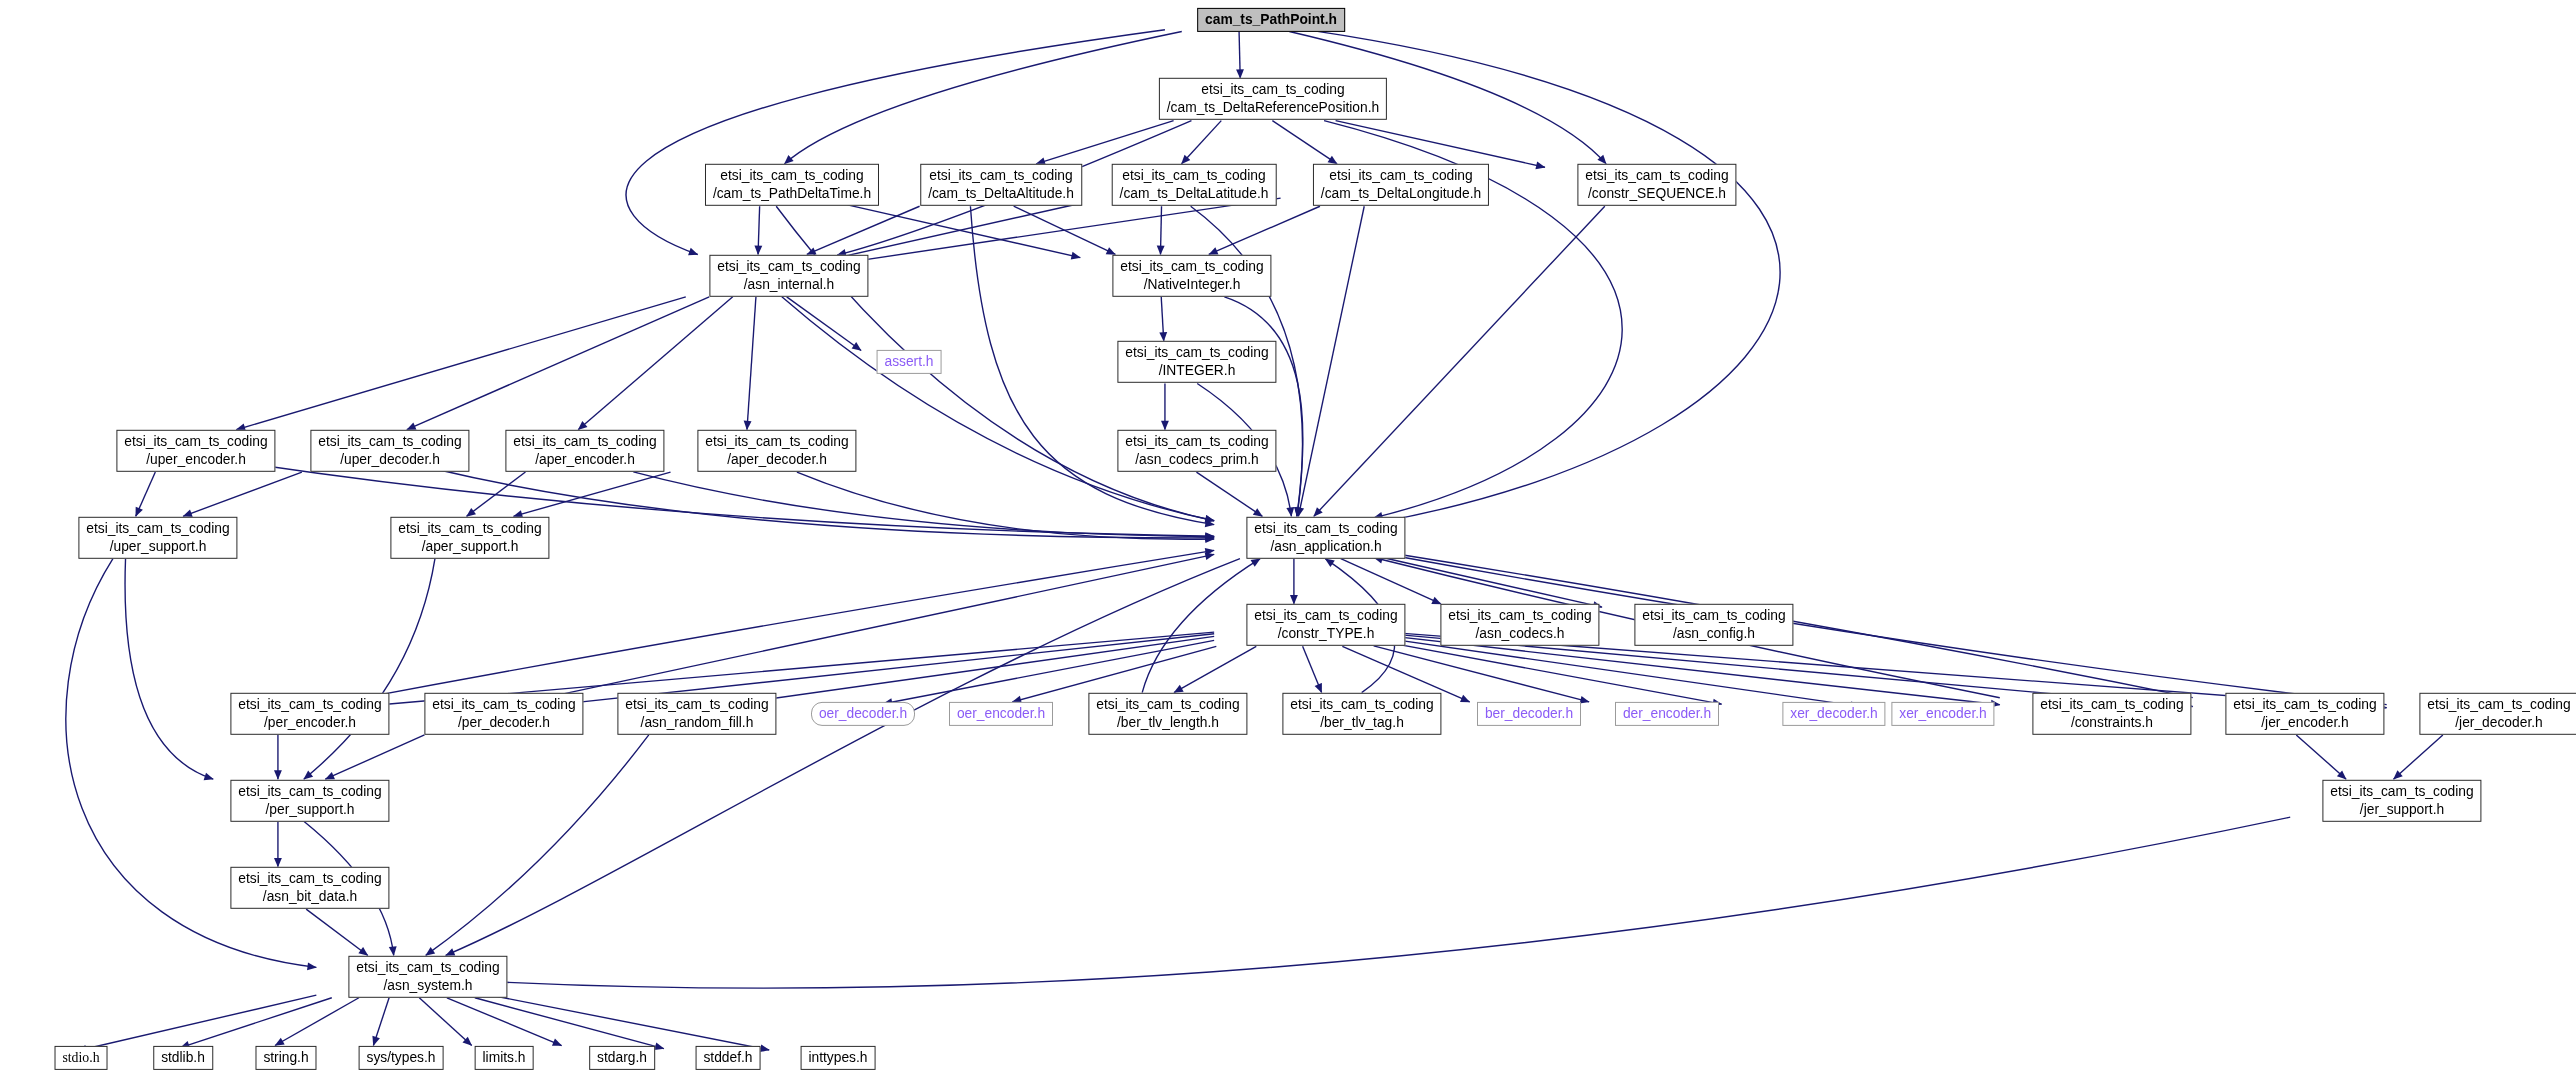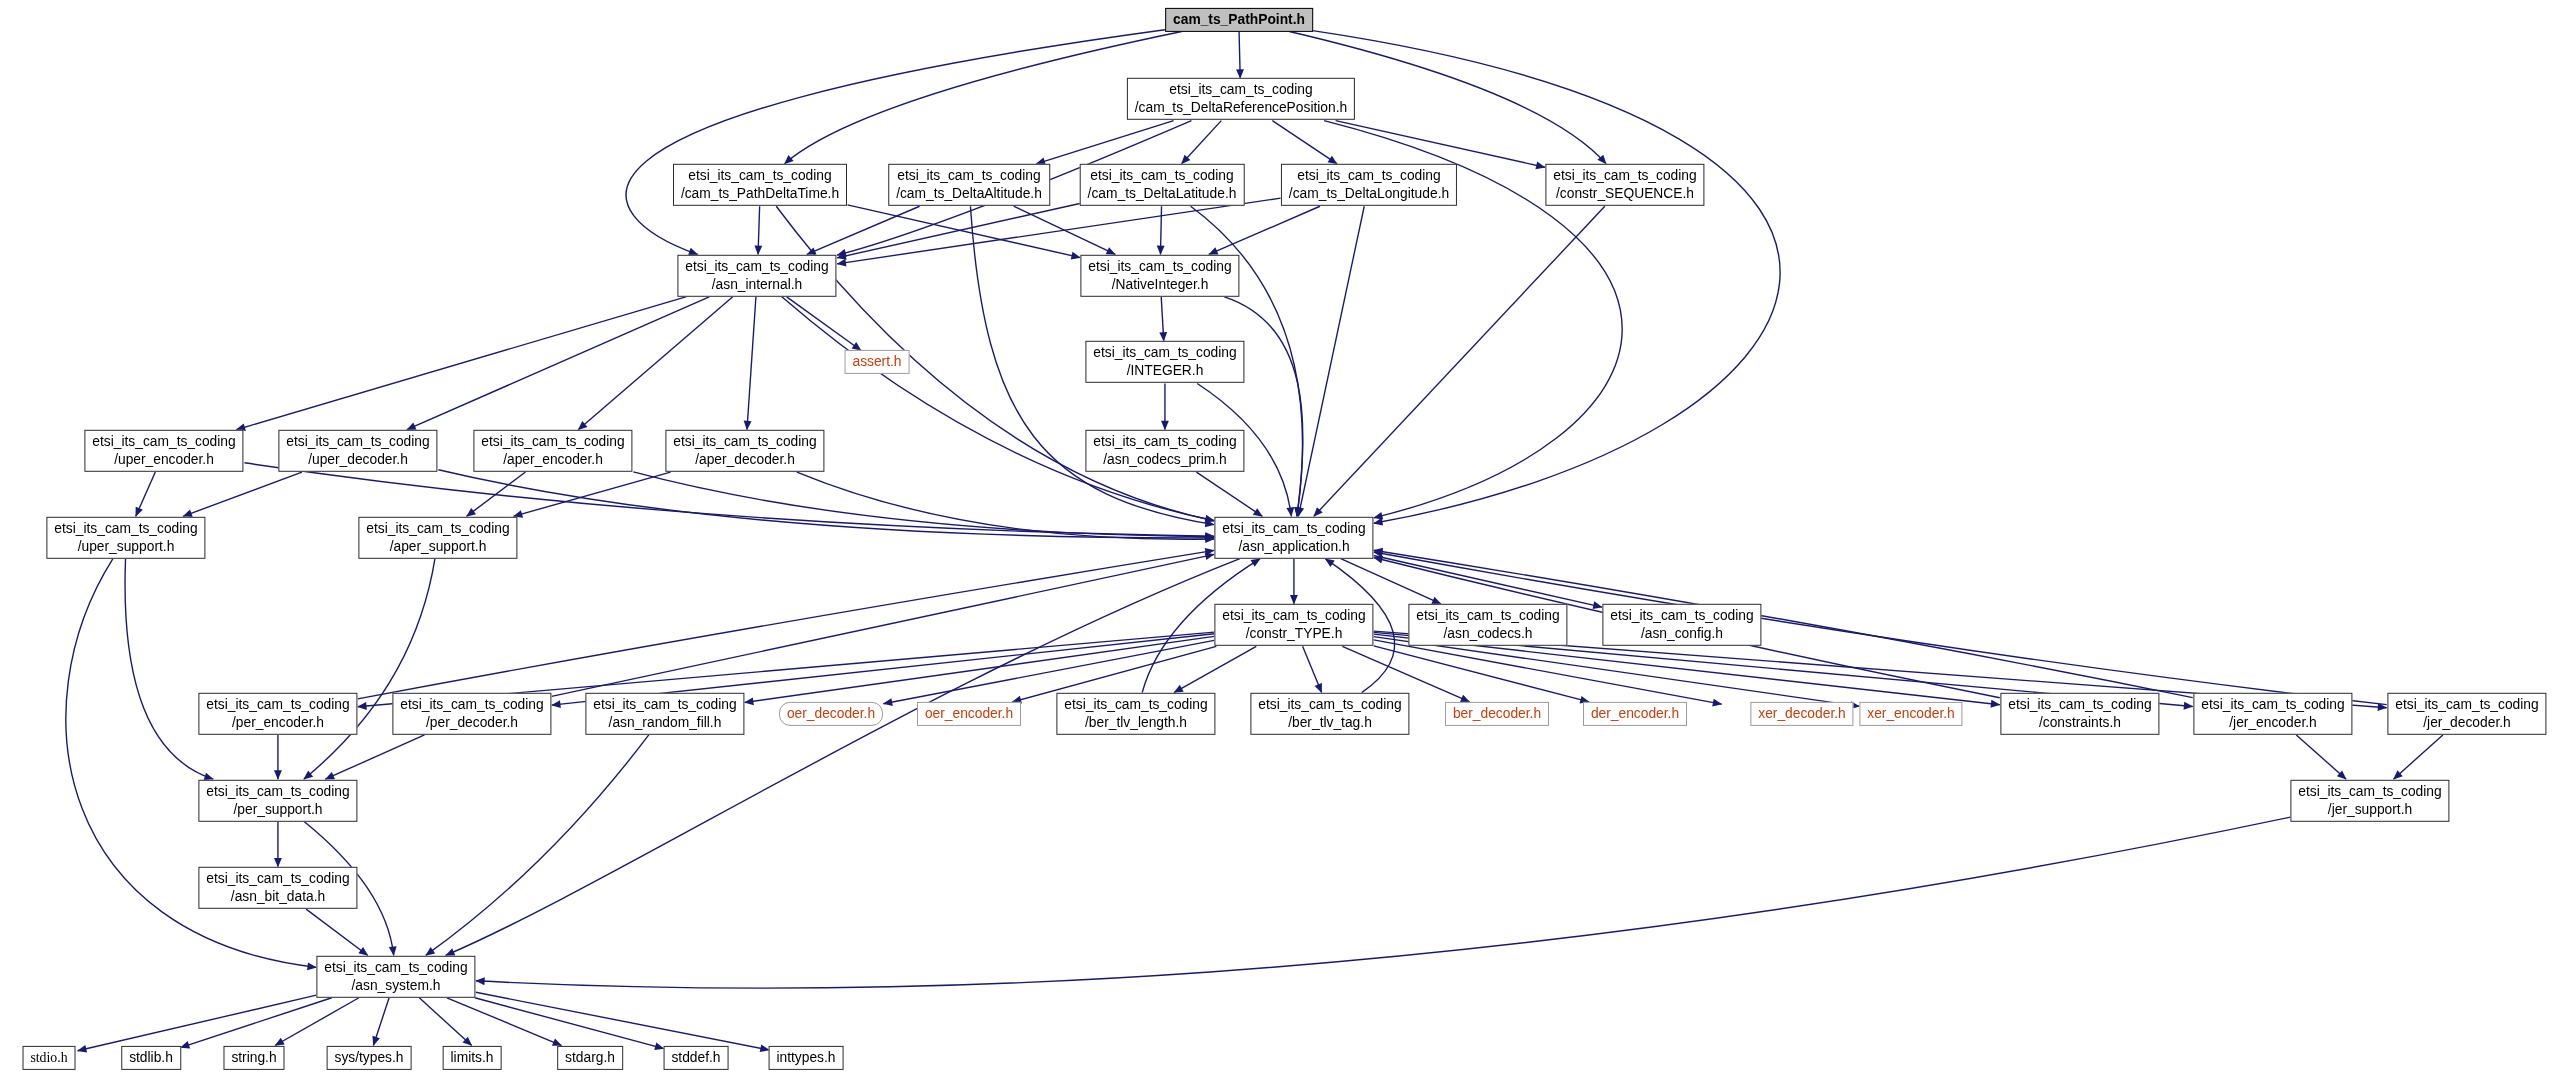--- a/index.html
+++ b/index.html
@@ -18,24 +18,25 @@
     background:#ffffff;
     border:1px solid #2b2b2b;
     color:#000000;
     padding:2px 6.9px;
     font-size:13.8px;
     line-height:1.32;
     text-align:center;
     white-space:nowrap;
     box-sizing:border-box;
     cursor:default;
+    margin-left:32px;
   }
   .node .node-line{display:block;}
   .node.root{background:#bfbfbf;border-color:#000000;font-weight:bold;}
-  .node.muted{color:#c2410c;border-color:#9b9b9b;}
+  .node.muted{color:#8b5cf6;border-color:#9b9b9b;}
 </style>
 </head>
 <body>
 
 <div id="stage">
   <svg id="edges" width="2576" height="1078" viewBox="0 0 2616 1095" xmlns="http://www.w3.org/2000/svg">
     <defs>
       <marker id="arrowhead" markerWidth="11" markerHeight="9" refX="9.5" refY="4.5" orient="auto" markerUnits="userSpaceOnUse">
         <path d="M0.5,0.5 L10,4.5 L0.5,8.5 Z" fill="#191970"></path>
       </marker>

